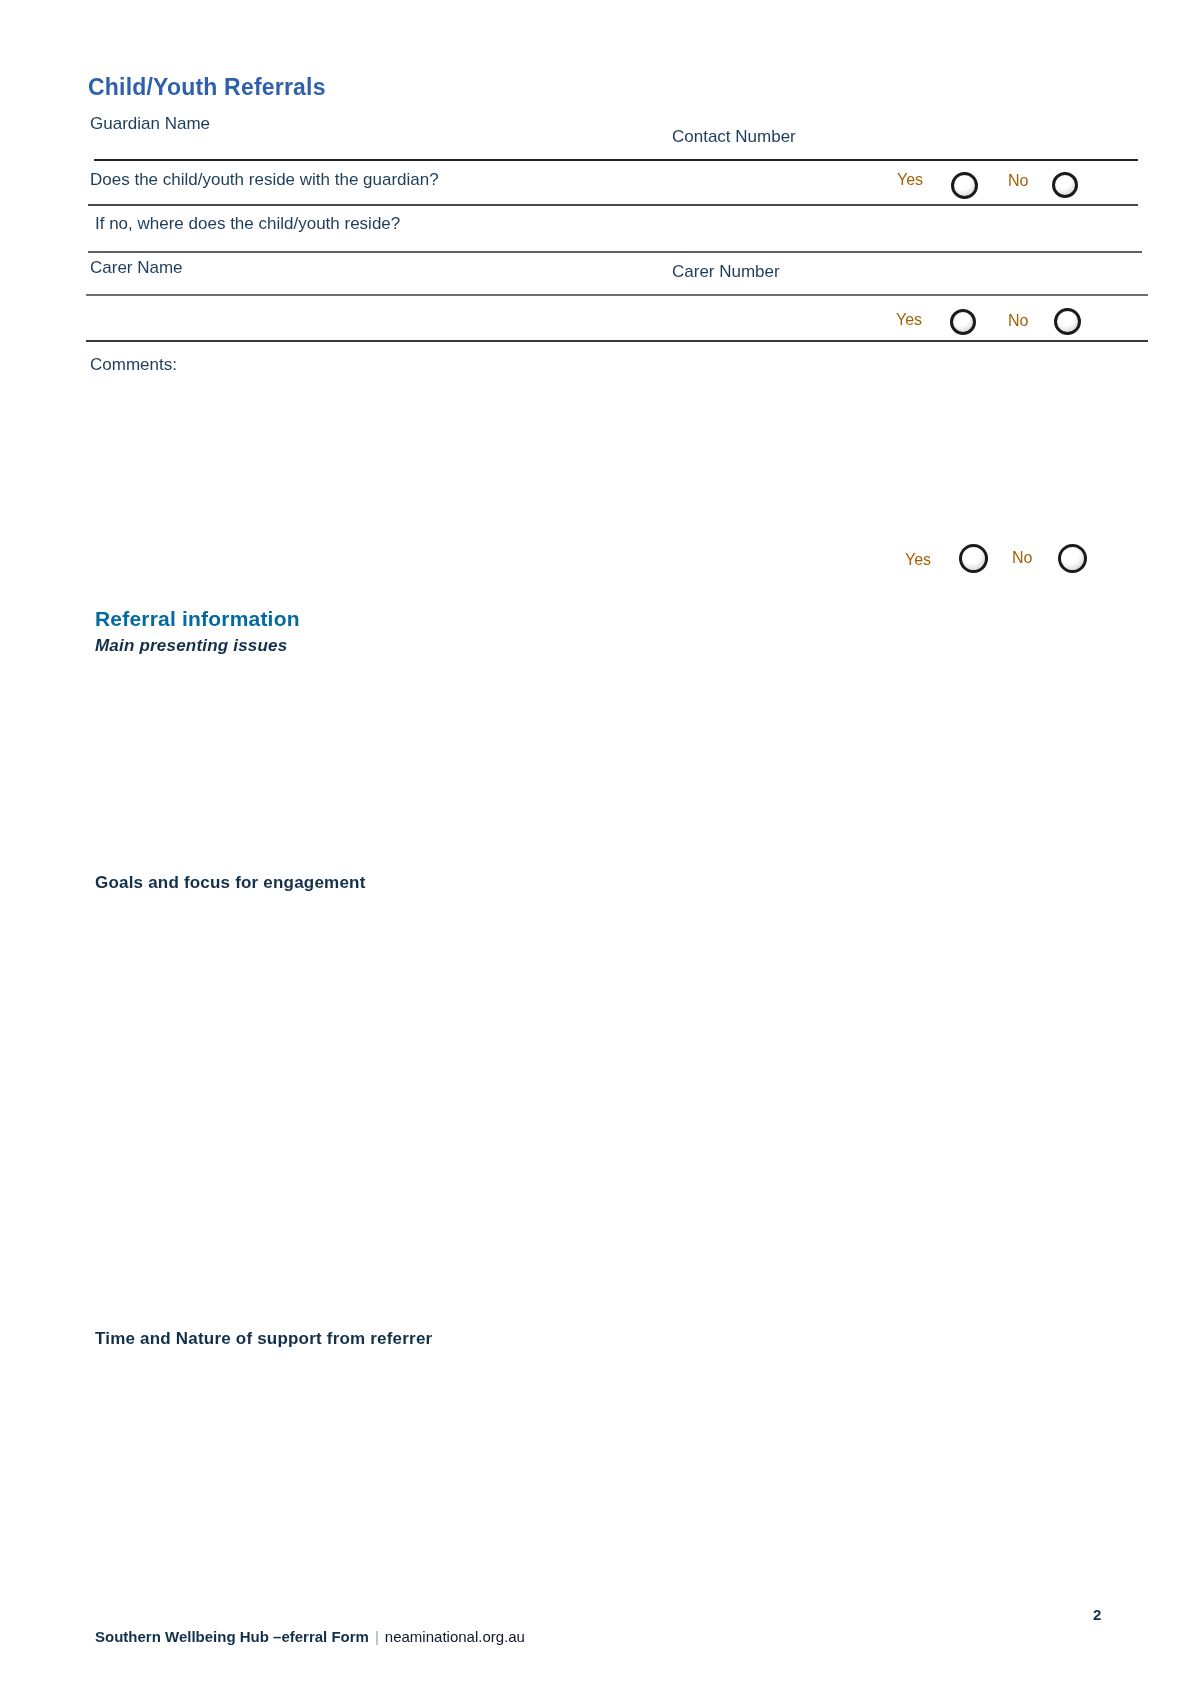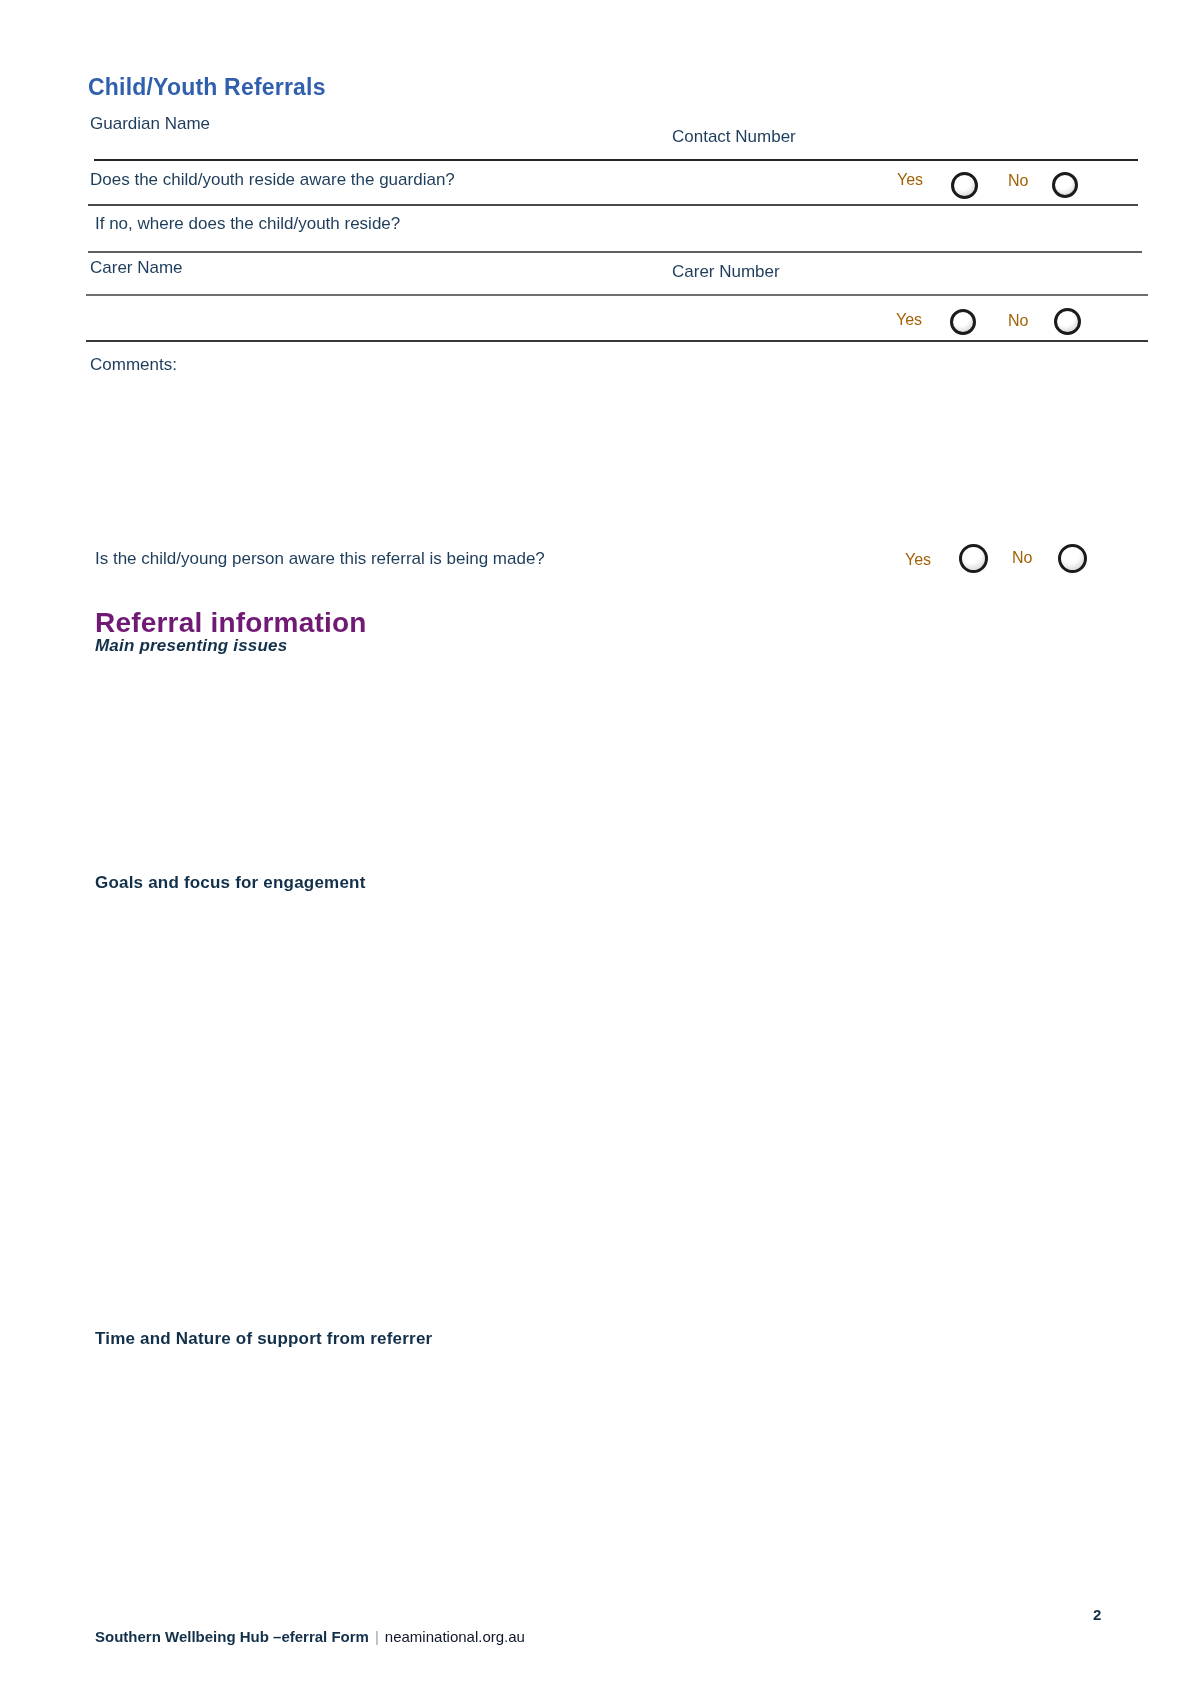--- a/index.html
+++ b/index.html
@@ -6,21 +6,21 @@
   #page{
     position:relative;
     width:1191px;height:1684px;
     background:#ffffff;
     font-family:"Liberation Sans", sans-serif;
     overflow:hidden;
     text-align:center;
   }
   .abs{position:absolute;}
   .h1{font-size:23px;font-weight:bold;color:#2f5fad;letter-spacing:.2px;}
-  .h2{font-size:28px;font-weight:bold;color:#701a75;letter-spacing:.2px;}
+  .h2{font-size:21px;font-weight:bold;color:#0369a1;letter-spacing:.2px;}
   .lbl{font-size:17px;color:#1e3d5b;}
   .lbl-b{font-size:17px;font-weight:bold;color:#13304a;letter-spacing:.2px;}
   .yn{font-size:16px;color:#a16207;}
   .rule{position:absolute;height:2px;}
   .radio{
     position:absolute;border-radius:50%;box-sizing:border-box;
     border:3px solid #1b1b1b;
     background:radial-gradient(circle at 40% 32%, #ffffff 42%, #c4c4c4 100%);
     cursor:pointer;
   }
@@ -36,21 +36,21 @@
 <div id="page">
 
   <div class="abs h1" style="left:88px;top:74px;">Child/Youth Referrals</div>
 
   <div class="abs lbl" style="left:90px;top:114px;">Guardian Name</div>
   <div class="abs lbl" style="left:672px;top:127px;">Contact Number</div>
   <div class="field" style="left:95px;top:112px;width:560px;height:45px;"></div>
   <div class="field" style="left:830px;top:112px;width:305px;height:45px;"></div>
   <div class="rule" style="left:94px;top:159px;width:1044px;background:#242424;"></div>
 
-  <div class="abs lbl" style="left:90px;top:170px;">Does the child/youth reside aware the guardian?</div>
+  <div class="abs lbl" style="left:90px;top:170px;">Does the child/youth reside with the guardian?</div>
   <div class="abs yn" style="left:897px;top:171px;">Yes</div>
   <div class="radio" style="left:951px;top:172px;width:27px;height:27px;"></div>
   <div class="abs yn" style="left:1008px;top:172px;">No</div>
   <div class="radio" style="left:1052px;top:172px;width:26px;height:26px;"></div>
   <div class="rule" style="left:88px;top:204px;width:1050px;background:#4a4a4a;"></div>
 
   <div class="abs lbl" style="left:95px;top:214px;">If no, where does the child/youth reside?</div>
   <div class="field" style="left:470px;top:210px;width:665px;height:40px;"></div>
   <div class="rule" style="left:88px;top:251px;width:1054px;background:#606060;"></div>
 
@@ -62,21 +62,20 @@
 
   <div class="abs yn" style="left:896px;top:311px;">Yes</div>
   <div class="radio" style="left:950px;top:309px;width:26px;height:26px;"></div>
   <div class="abs yn" style="left:1008px;top:312px;">No</div>
   <div class="radio" style="left:1054px;top:308px;width:27px;height:27px;"></div>
   <div class="rule" style="left:86px;top:340px;width:1062px;background:#383838;"></div>
 
   <div class="abs lbl" style="left:90px;top:355px;">Comments:</div>
   <div class="field" style="left:90px;top:385px;width:1050px;height:150px;"></div>
 
-  <div class="abs lbl" style="left:95px;top:549px;">Is the child/young person aware this referral is being made?</div>
   <div class="abs yn" style="left:905px;top:551px;">Yes</div>
   <div class="radio" style="left:959px;top:544px;width:29px;height:29px;"></div>
   <div class="abs yn" style="left:1012px;top:549px;">No</div>
   <div class="radio" style="left:1058px;top:544px;width:29px;height:29px;"></div>
 
   <div class="abs h2" style="left:95px;top:607px;">Referral information</div>
   <div class="abs lbl-b" style="left:95px;top:636px;font-style:italic;">Main presenting issues</div>
   <div class="field" style="left:90px;top:665px;width:1050px;height:195px;"></div>
 
   <div class="abs lbl-b" style="left:95px;top:873px;">Goals and focus for engagement</div>

